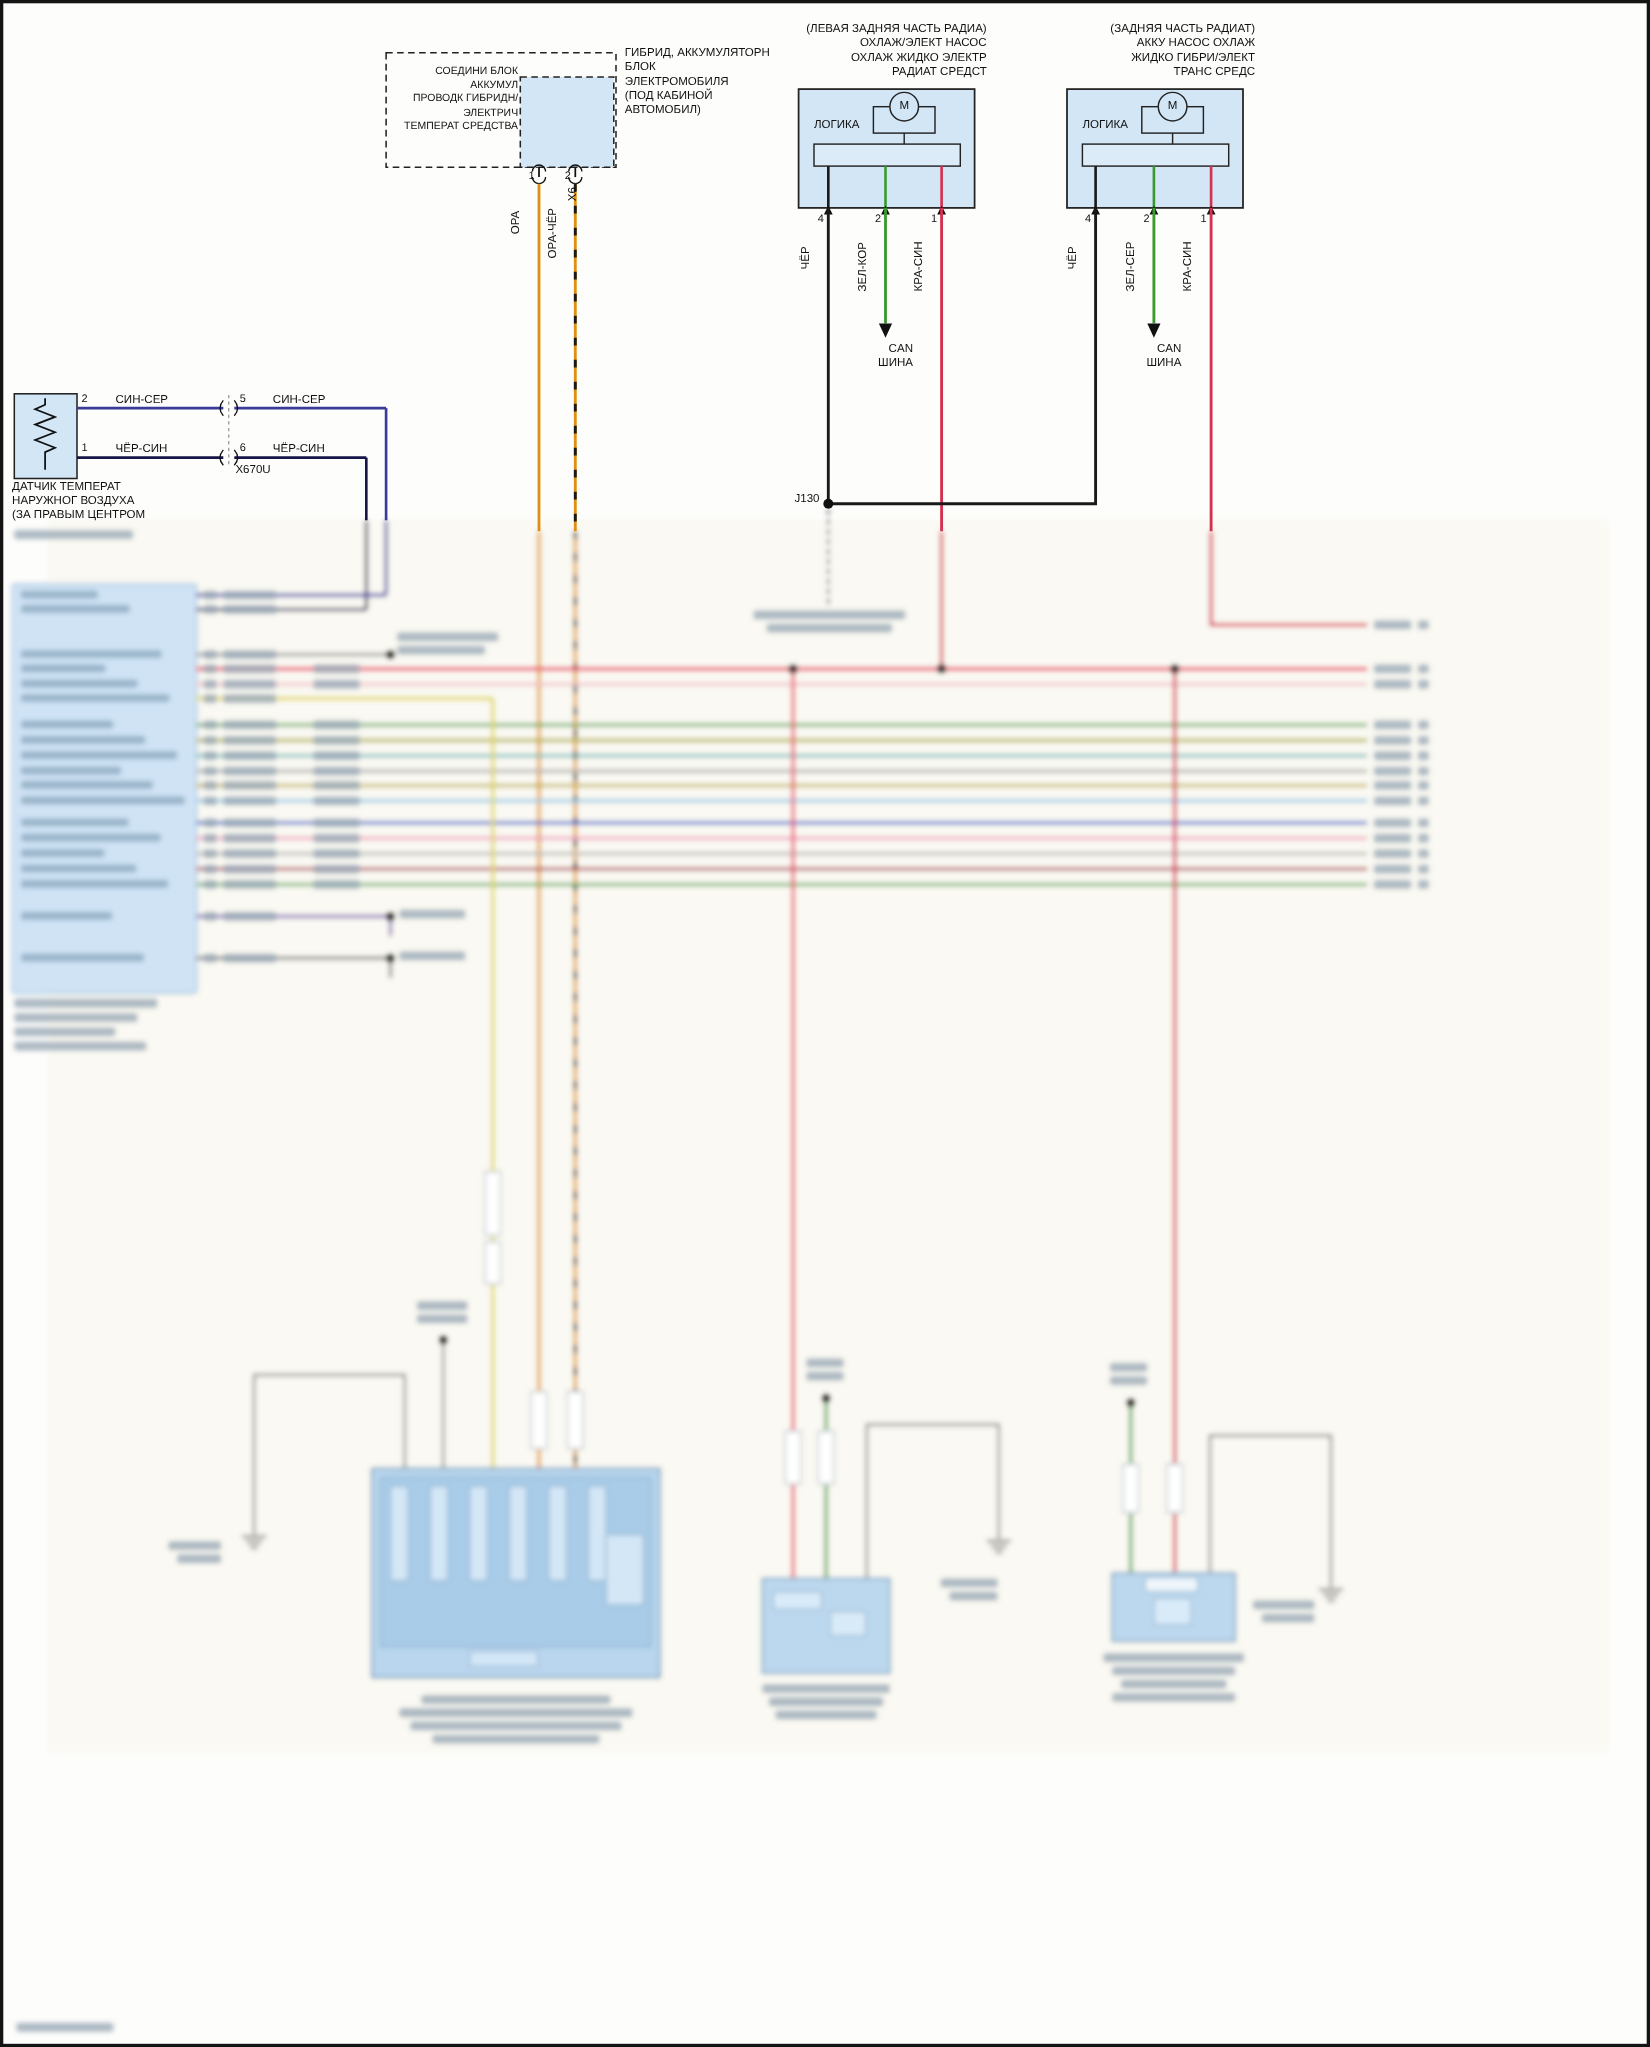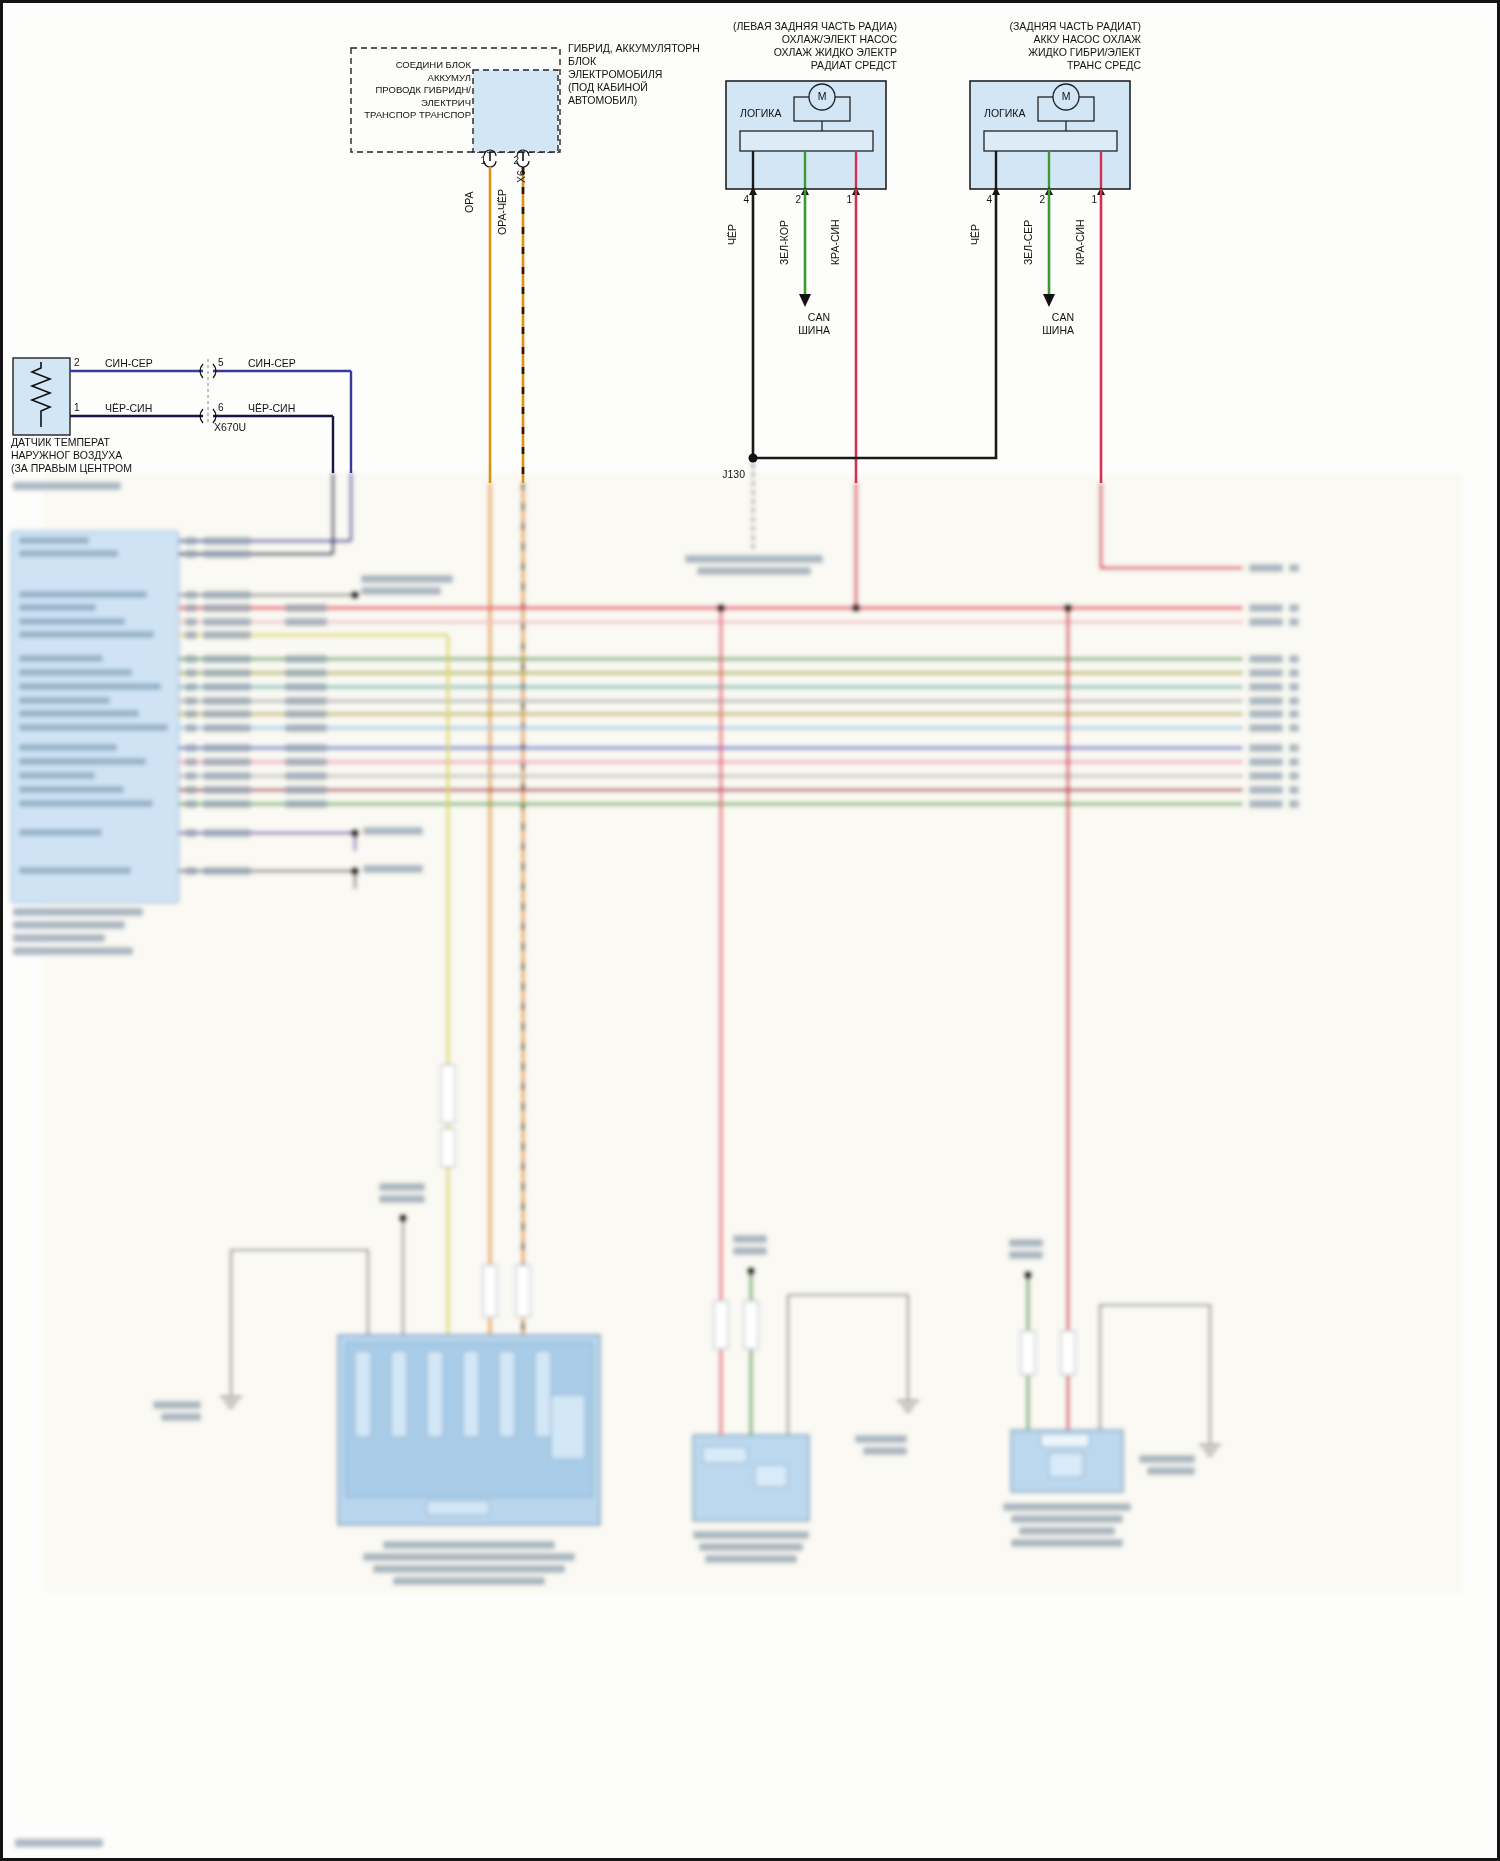--- a/index.html
+++ b/index.html
@@ -317,21 +317,21 @@
       <path d="M210,361 q6,7 0,14" fill="none" stroke="#111" stroke-width="1.2"></path>
       <path d="M200,406 q-6,7 0,14" fill="none" stroke="#111" stroke-width="1.2"></path>
       <path d="M210,406 q6,7 0,14" fill="none" stroke="#111" stroke-width="1.2"></path>
     </g>
   </g>
 </svg>
 
 <div class="block ctr sm" style="left:350px;top:56px;width:118px">
   <div>СОЕДИНИ БЛОК АККУМУЛ</div>
   <div>ПРОВОДК ГИБРИДН/ЭЛЕКТРИЧ</div>
-  <div>ТРАНСПОР ТРАНСПОР</div>
+  <div>ТЕМПЕРАТ СРЕДСТВА</div>
 </div>
 <div class="block" style="left:565px;top:39px;width:170px">
   <div>ГИБРИД, АККУМУЛЯТОРН</div>
   <div>БЛОК</div>
   <div>ЭЛЕКТРОМОБИЛЯ</div>
   <div>(ПОД КАБИНОЙ</div>
   <div>АВТОМОБИЛ)</div>
 </div>
 <div class="pin pr" style="left:469px;top:152px">1</div>
 <div class="pin pr" style="left:502px;top:152px">2</div>
@@ -370,21 +370,21 @@
 <div class="pin pr" style="left:1028px;top:191px">2</div>
 <div class="pin pr" style="left:1080px;top:191px">1</div>
 <div class="vlabel" style="left:978px;top:230px">ЧЁР</div>
 <div class="vlabel" style="left:1031px;top:250px">ЗЕЛ-СЕР</div>
 <div class="vlabel" style="left:1083px;top:250px">КРА-СИН</div>
 <div class="block ctr" style="left:1021px;top:308px;width:50px">
   <div>CAN</div>
   <div>ШИНА</div>
 </div>
 
-<div class="block pr" style="left:700px;top:465px;width:42px;text-align:right">J130</div>
+<div class="block pr" style="left:700px;top:444px;width:42px;text-align:right">J130</div>
 
 <div class="pin" style="left:71px;top:354px">2</div>
 <div class="block" style="left:102px;top:354px">СИН-СЕР</div>
 <div class="pin" style="left:215px;top:354px">5</div>
 <div class="block" style="left:245px;top:354px">СИН-СЕР</div>
 <div class="pin" style="left:71px;top:399px">1</div>
 <div class="block" style="left:102px;top:399px">ЧЁР-СИН</div>
 <div class="pin" style="left:215px;top:399px">6</div>
 <div class="block" style="left:245px;top:399px">ЧЁР-СИН</div>
 <div class="block" style="left:211px;top:418px">X670U</div>

